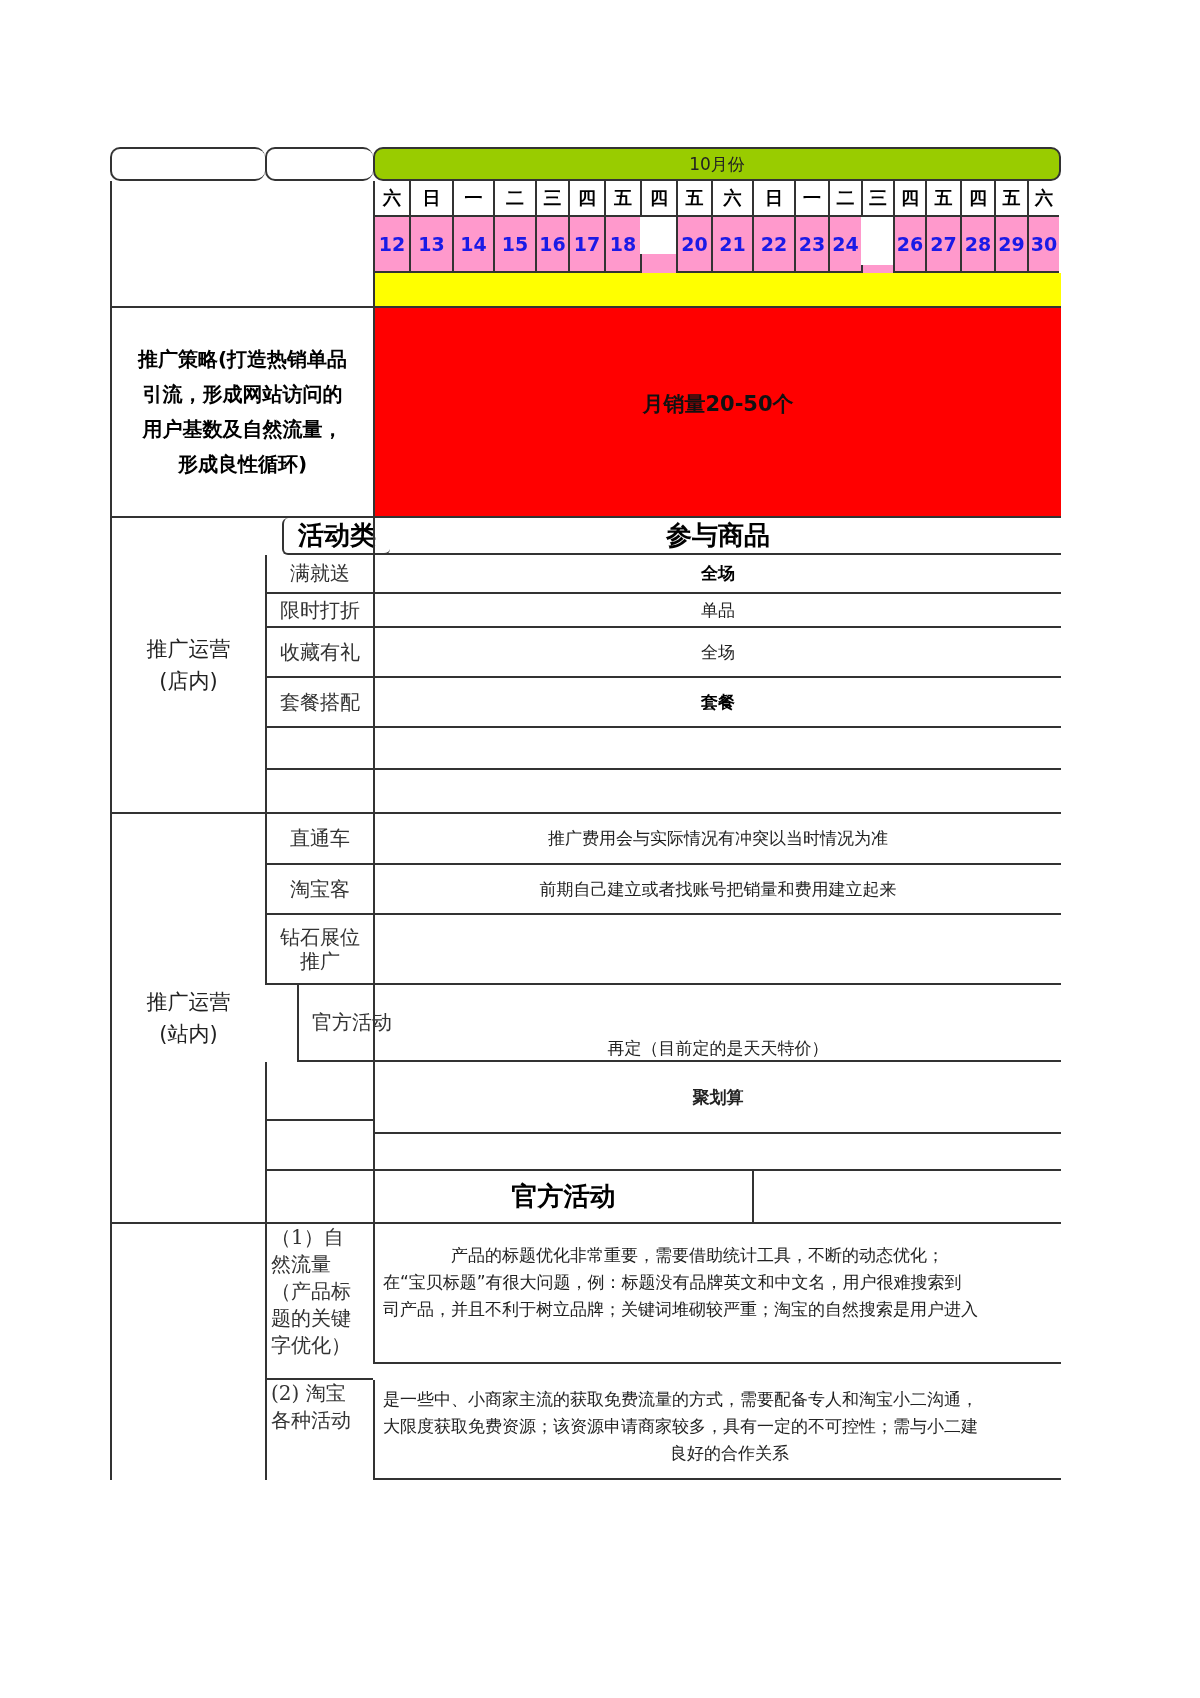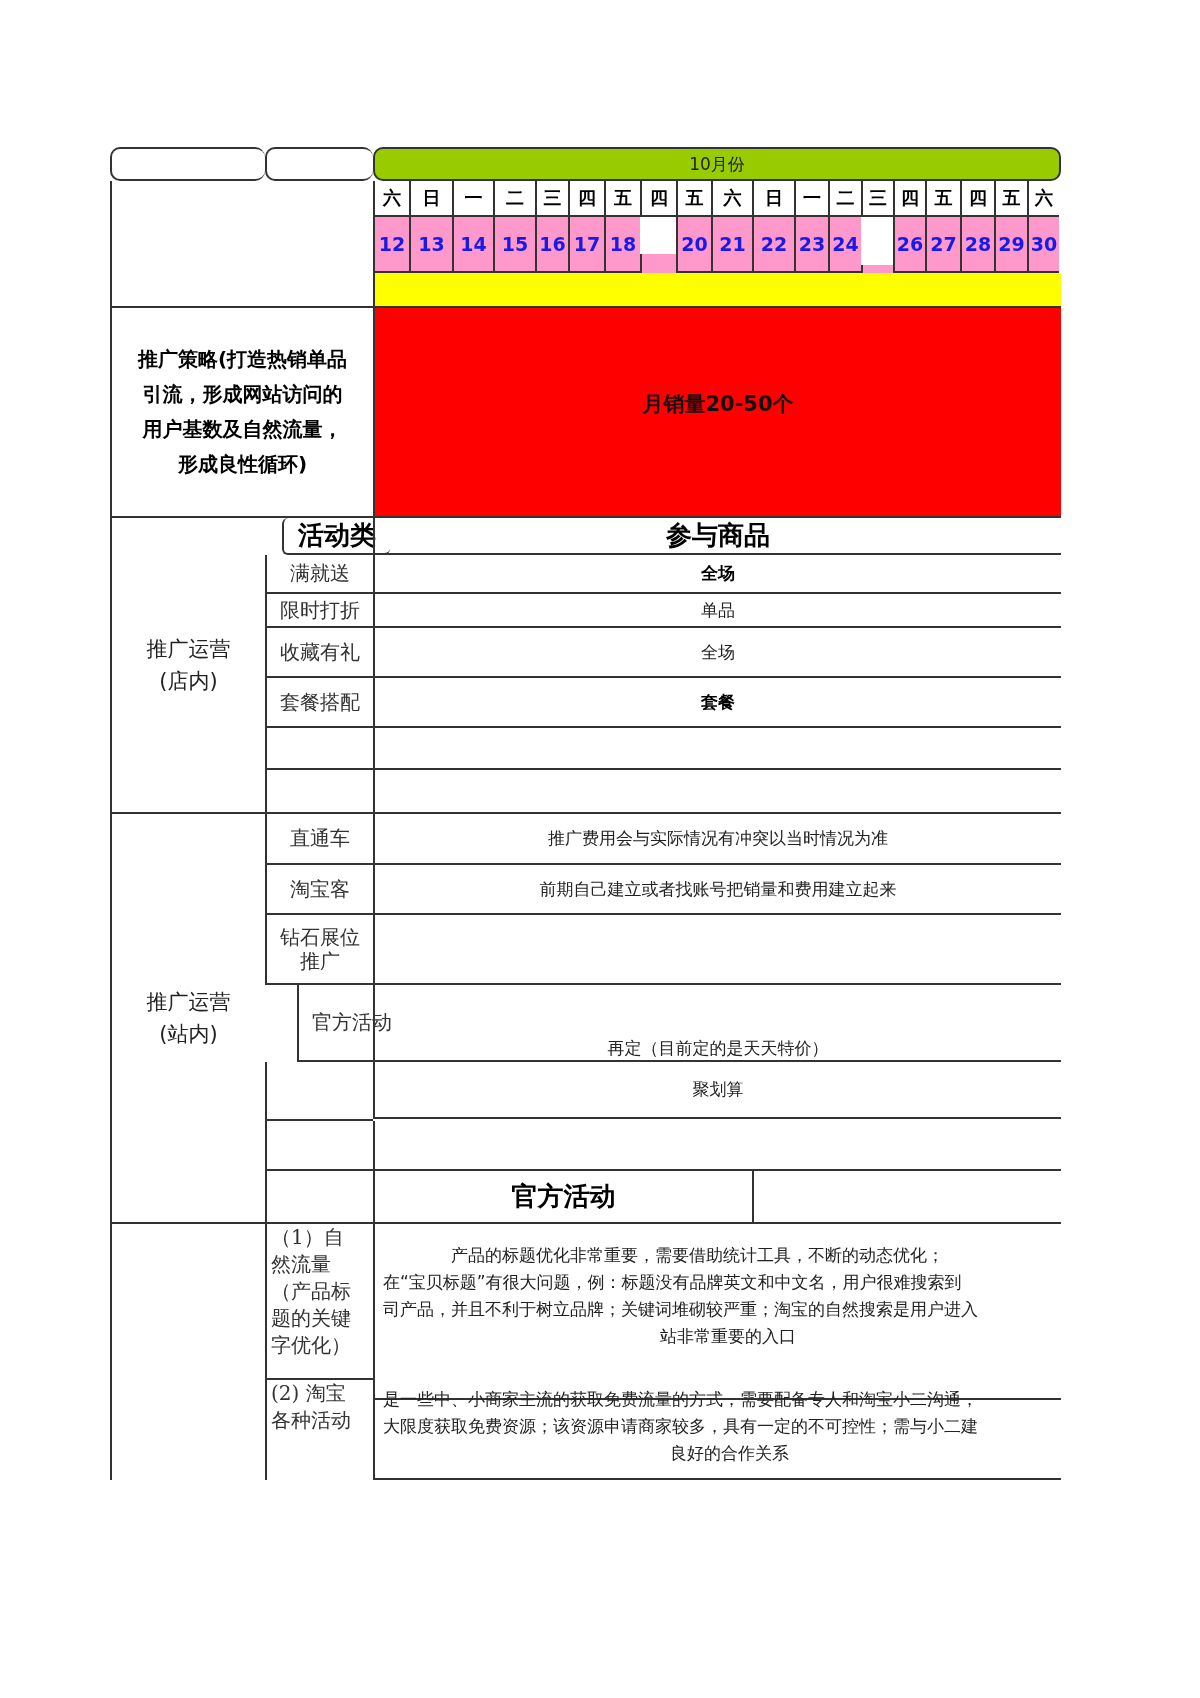--- a/index.html
+++ b/index.html
@@ -243,21 +243,21 @@
   <div class="c bl bb txt16" style="left:373px;top:915px;width:688px;height:70px;"></div>
 
   <div class="c bl bb serif label20" style="left:265px;top:985px;width:108px;height:77px;margin-left:32px;">
       <span>官方活动</span>
     </div>
   <div class="c bl bb txt16" style="left:373px;top:985px;width:688px;height:77px;align-items:flex-end;">
       <span>再定（目前定的是天天特价）</span>
     </div>
 
   <div class="c bl bb" style="left:265px;top:1062px;width:108px;height:59px;"></div>
-  <div class="c bl bb txt16" style="left:373px;top:1062px;width:688px;height:57px;">
+  <div class="c bl bb txt16" style="left:373px;top:1062px;width:688px;height:72px;font-weight:bold;">
       <span>聚划算</span>
     </div>
 
   <div class="c bl bb" style="left:265px;top:1121px;width:108px;height:50px;"></div>
   <div class="c bl bb" style="left:373px;top:1121px;width:688px;height:50px;"></div>
 
   <div class="c bl bb" style="left:265px;top:1171px;width:108px;height:53px;"></div>
   <div class="c bl bb big-bold" style="left:373px;top:1171px;width:379px;height:53px;">
     <span>官方活动</span>
   </div>
@@ -265,26 +265,25 @@
 
   <div class="c bl" style="left:110px;top:1224px;width:155px;height:256px;"></div>
 
   <div class="c bl bb serif lbl-multi" style="left:265px;top:1224px;width:108px;height:156px;flex-direction:column;align-items:flex-start;">
     <span>（1）自</span>
     <span>然流量</span>
     <span>（产品标</span>
     <span>题的关键</span>
     <span>字优化）</span>
   </div>
-  <div class="c bl bb para" style="left:373px;top:1224px;width:688px;height:176px;padding:18px 0 0 8px;justify-content:center;">
+  <div class="c bl bb para" style="left:373px;top:1224px;width:688px;height:140px;padding:18px 0 0 8px;justify-content:center;">
     <div style="width:760px;">
       <span class="ln" style="padding-left:68px;">产品的标题优化非常重要，需要借助统计工具，不断的动态优化；</span>
       <span class="ln">在“宝贝标题”有很大问题，例：标题没有品牌英文和中文名，用户很难搜索到</span>
       <span class="ln">司产品，并且不利于树立品牌；关键词堆砌较严重；淘宝的自然搜索是用户进入</span>
-      <span class="ln" style="padding-left:277px;">站非常重要的入口</span>
     </div>
   </div>
 
   <div class="c bl serif lbl-multi" style="left:265px;top:1380px;width:108px;height:100px;flex-direction:column;align-items:flex-start;">
     <span>(2) 淘宝</span>
     <span>各种活动</span>
   </div>
   <div class="c bl bb para" style="left:373px;top:1380px;width:688px;height:100px;padding:6px 0 0 8px;">
     <div style="width:760px;">
       <span class="ln">是一些中、小商家主流的获取免费流量的方式，需要配备专人和淘宝小二沟通，</span>

